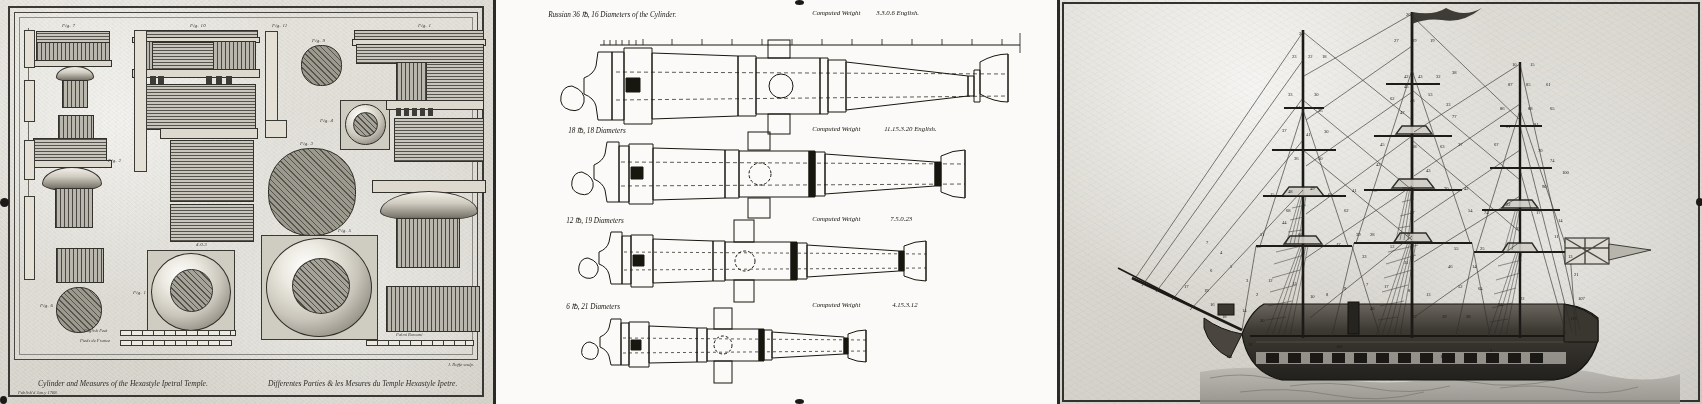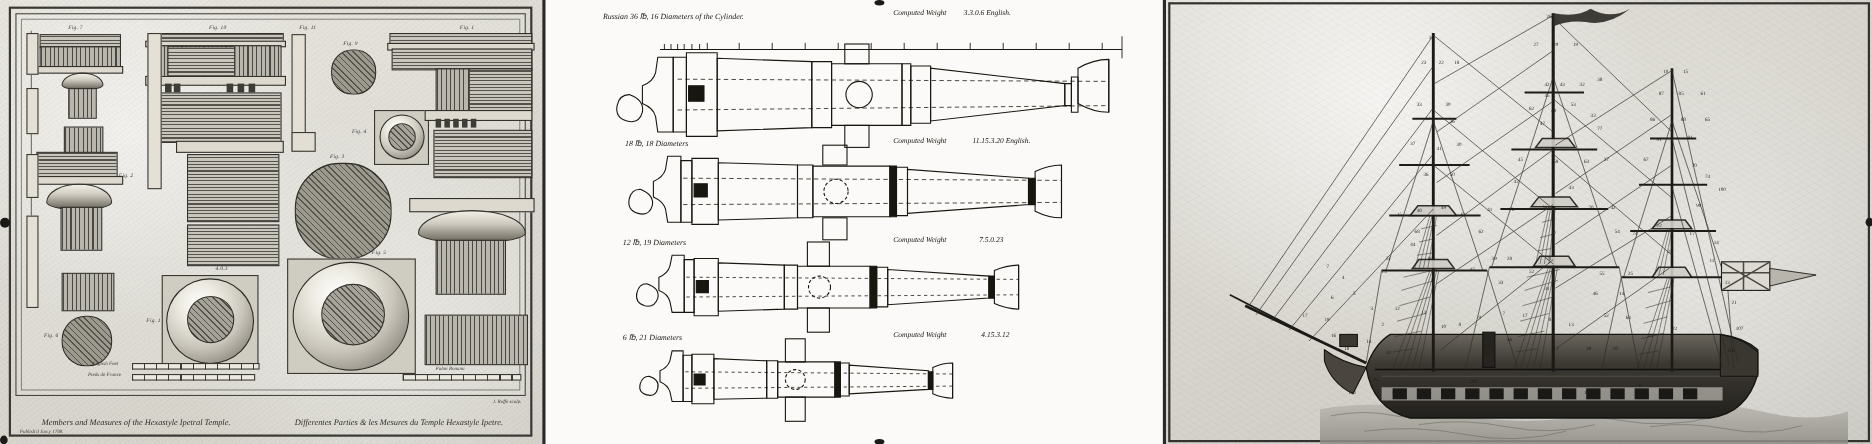--- a/index.html
+++ b/index.html
@@ -184,21 +184,21 @@
 
     <div class="scale-bar" style="left:120px;top:340px;width:110px;"></div>
     <div class="tickrow" style="left:120px;top:340px;width:110px;"></div>
     <div class="cap-small" style="left:80px;top:338px;">Pieds de France</div>
 
     <div class="scale-bar" style="left:366px;top:340px;width:106px;"></div>
     <div class="tickrow" style="left:366px;top:340px;width:106px;"></div>
     <div class="cap-small" style="left:396px;top:332px;">Palmi Romani</div>
 
     <div class="caption-row">
-      <div class="cap" style="left:20px;top:7px;">Members and Measures of the Hexastyle Ipetral Temple.</div>
+      <div class="cap" style="left:20px;top:7px;">Cylinder and Measures of the Hexastyle Ipetral Temple.</div>
       <div class="cap" style="left:250px;top:7px;">Differentes Parties &amp; les Mesures du Temple Hexastyle Ipetre.</div>
       <div class="cap-small" style="left:0px;top:18px;">Publish'd Jan.y 1788.</div>
       <div class="cap-small" style="left:430px;top:-10px;">J. Roffe sculp.</div>
     </div>
   </div>
 
   <div class="panel panel-ordnance">
     <div class="ord-paper"></div>
 
     <div class="gunblock" style="left:0;top:0;width:668px;height:140px;">

